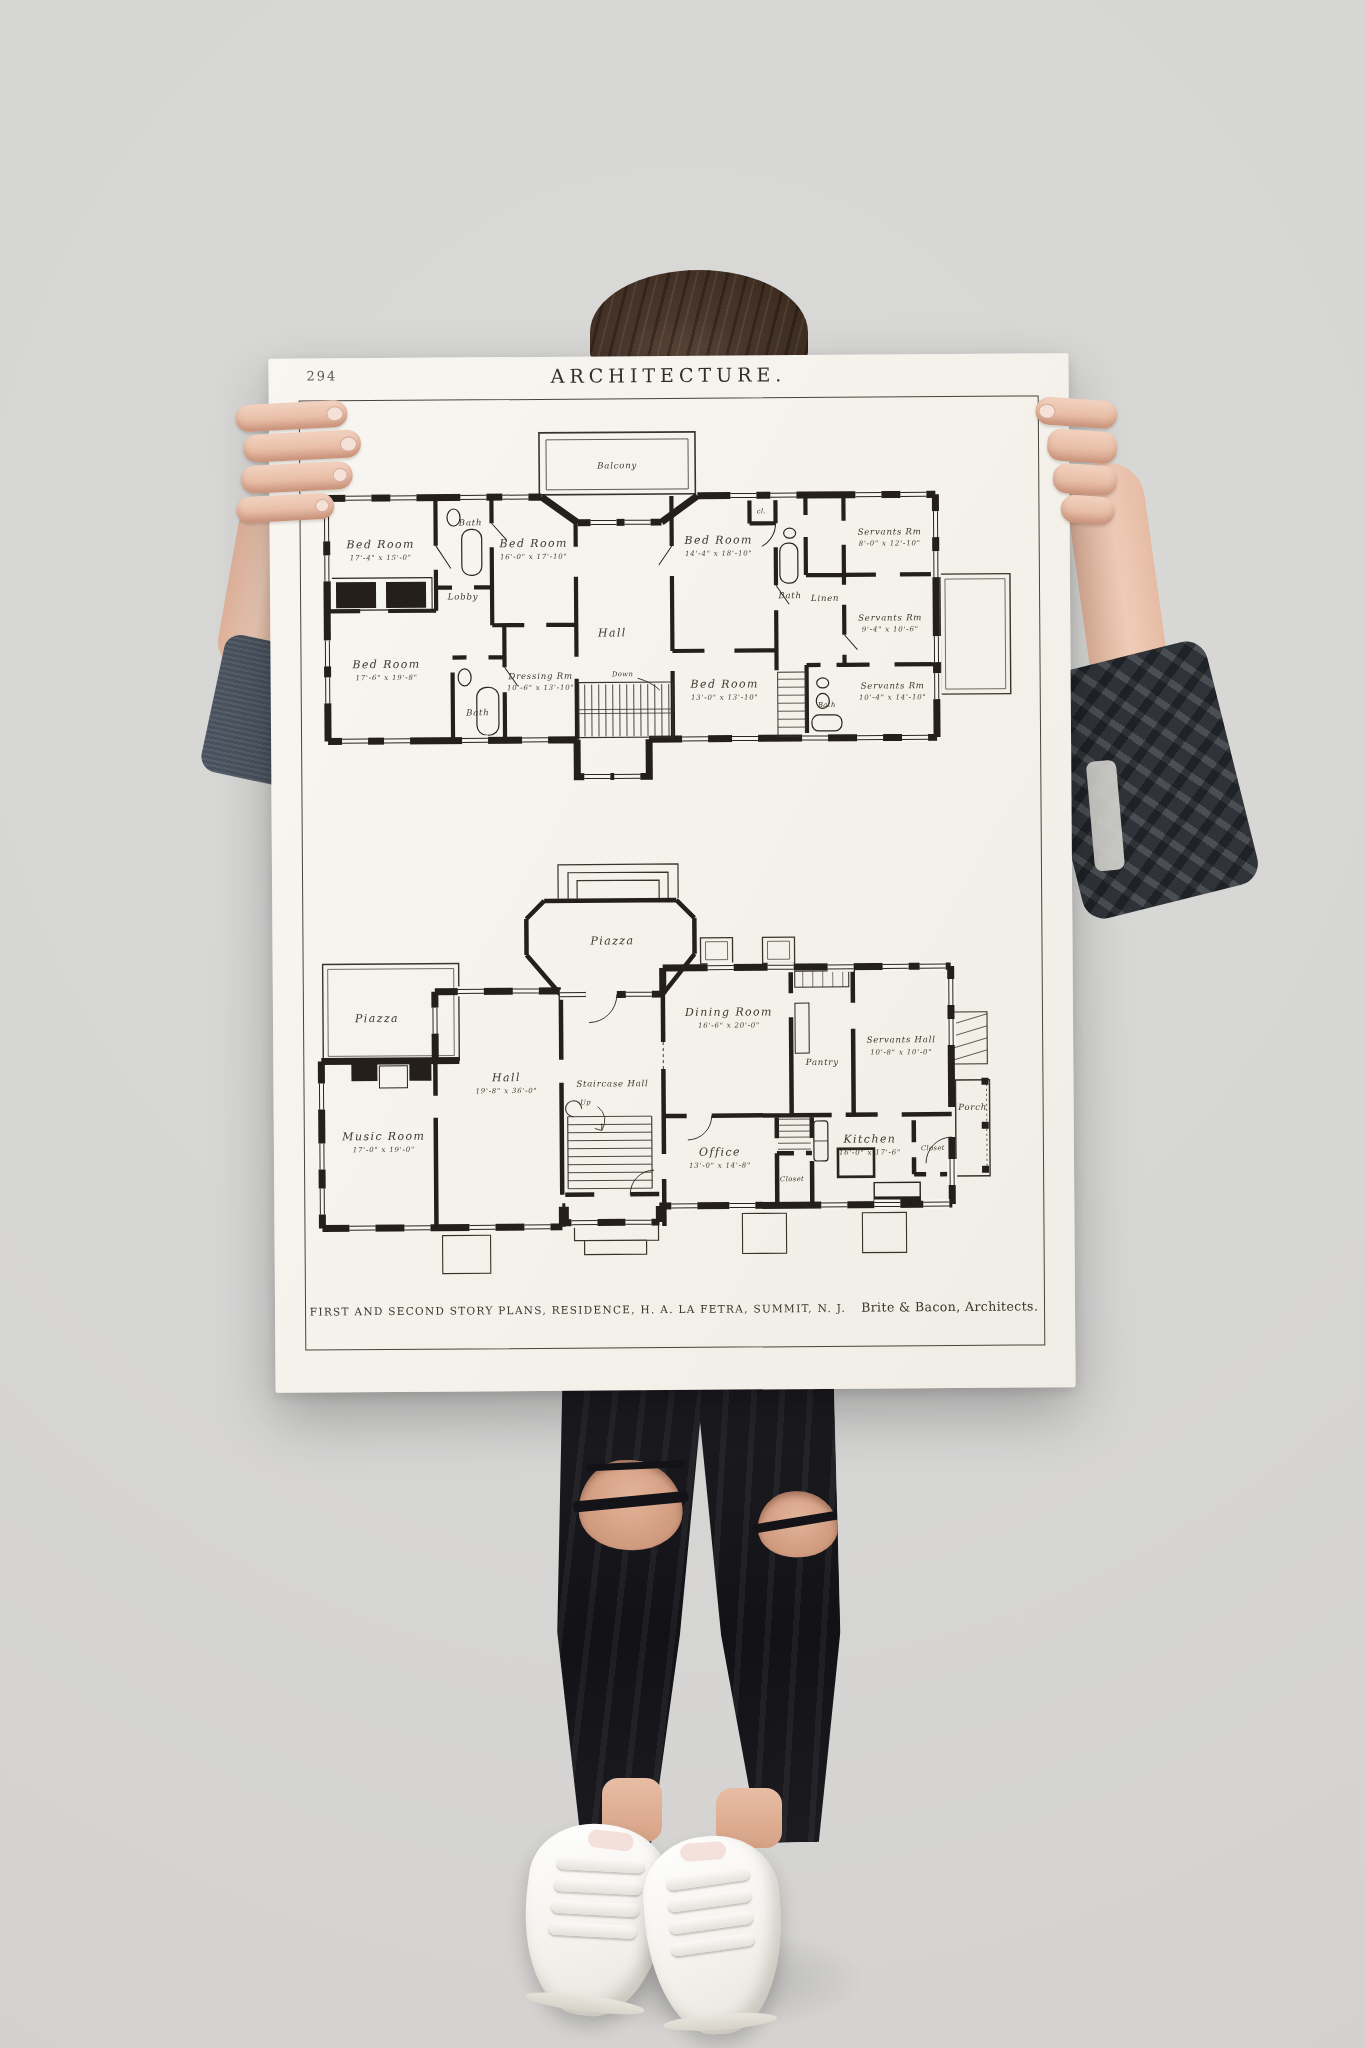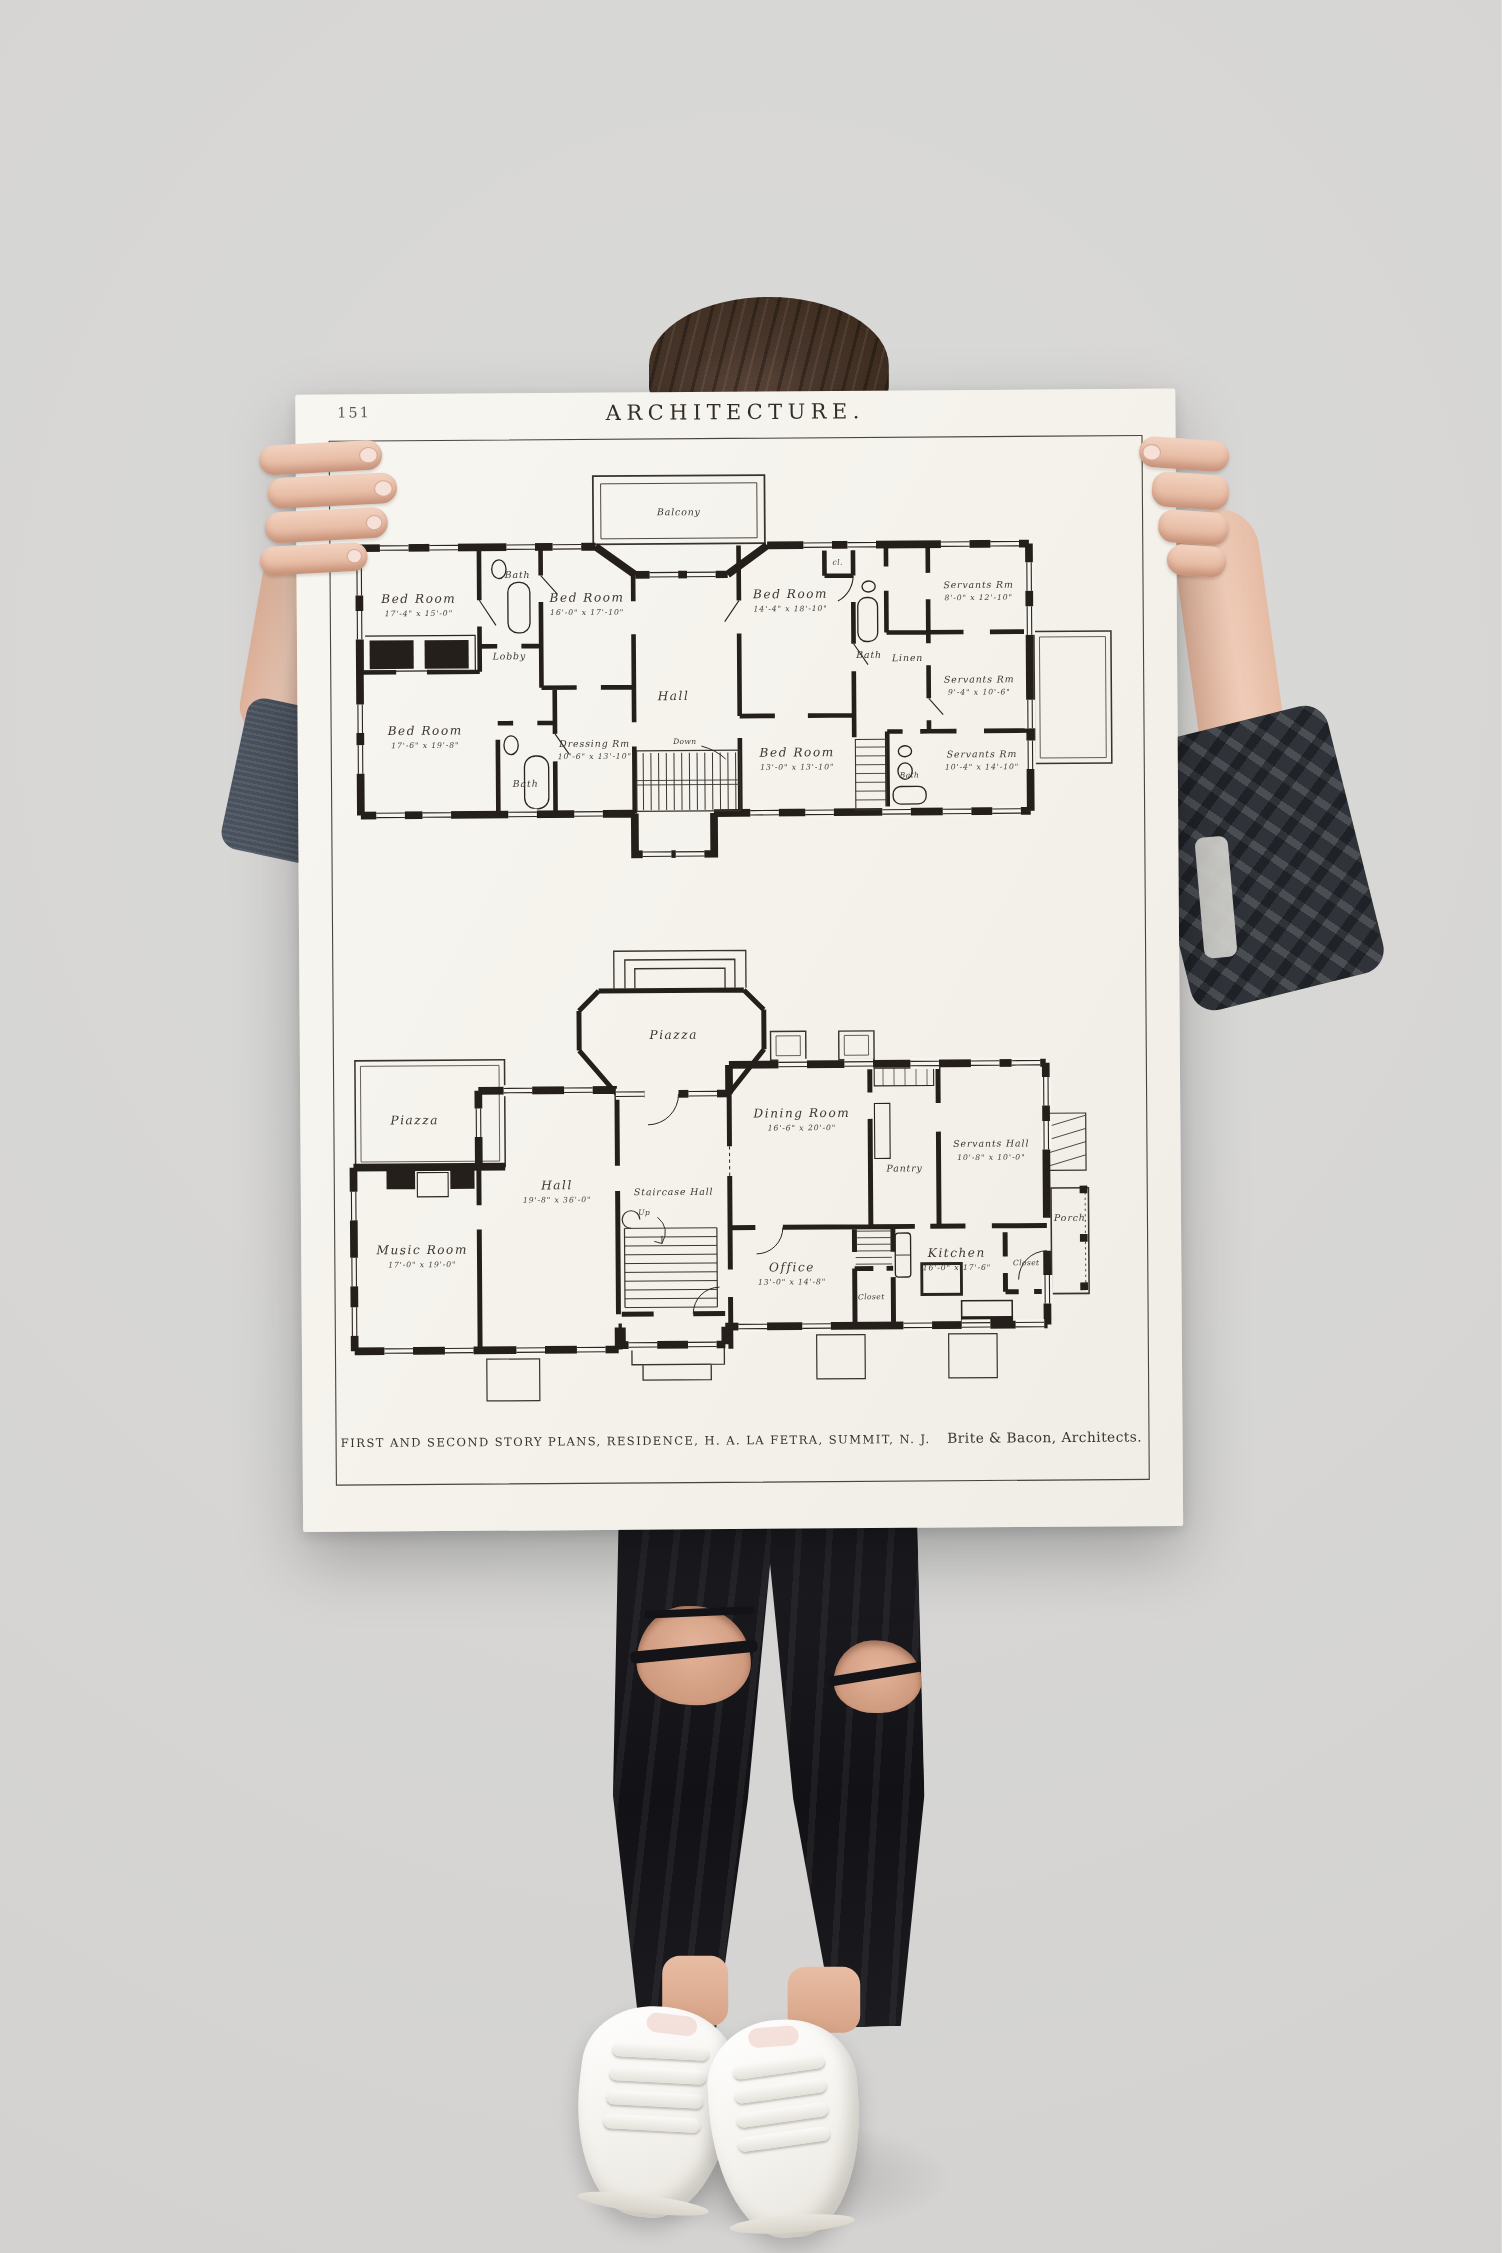--- a/index.html
+++ b/index.html
@@ -118,21 +118,21 @@
 <div class="shoe" style="left:646px;top:1836px;width:136px;height:198px;transform:rotate(-4deg);">
   <div class="heeltab" style="left:40px;"></div>
   <div class="lace" style="top:36px;"></div>
     <div class="lace" style="top:58px;"></div>
   <div class="lace" style="top:80px;"></div>
     <div class="lace" style="top:102px;"></div>
   <div class="sole"></div>
 </div>
 
 <div class="abs" id="poster">
-  <div class="abs" id="page-number">151</div>
+  <div class="abs" id="page-number">294</div>
   <div class="abs" id="page-title">ARCHITECTURE.</div>
   <div class="abs" id="plate-frame"></div>
 
   <svg id="plan2" style="left:54px;top:70px;" width="700" height="365" viewBox="0 0 700 365">
     <defs>
       <g id="wh1">
           <rect x="-13" y="-5" width="26" height="10" fill="#f6f4ee"></rect>
           <path d="M-13,-2 H13 M-13,2 H13" stroke="#2a241e" stroke-width="1" fill="none"></path>
         </g>
     </defs>

